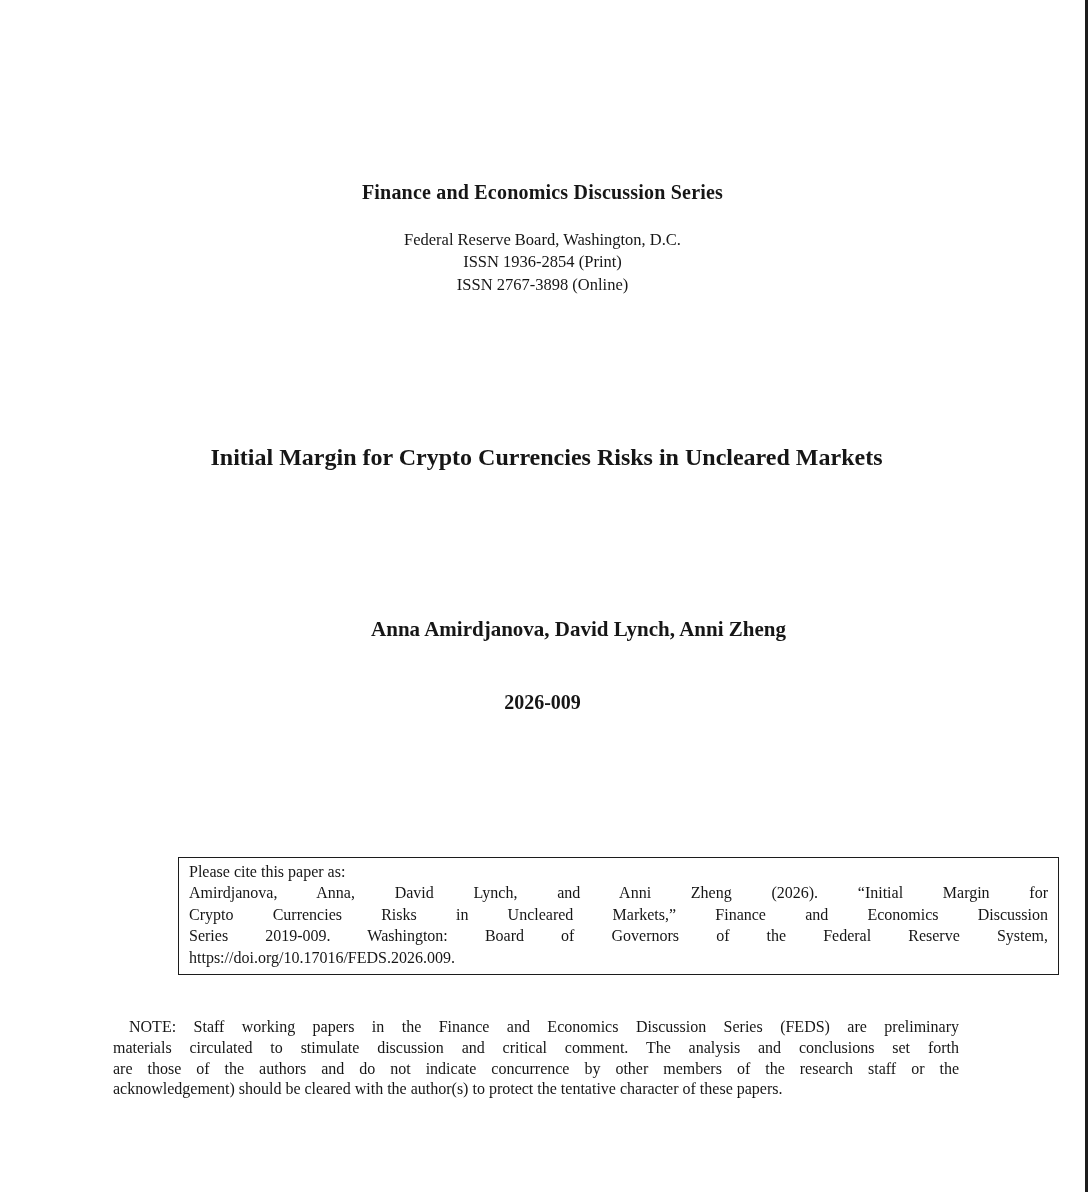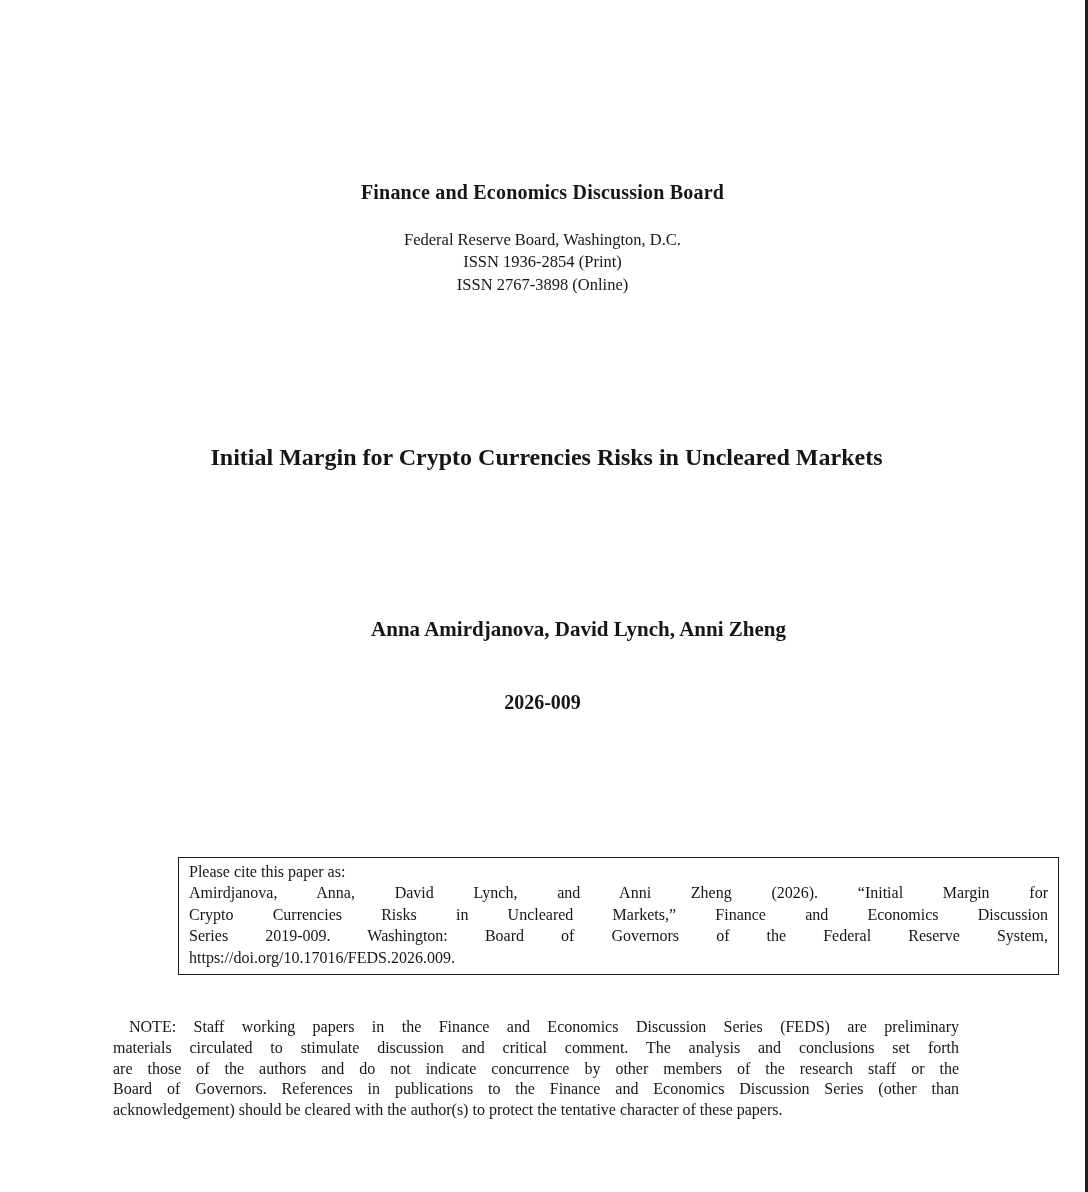--- a/index.html
+++ b/index.html
@@ -90,21 +90,21 @@
       box-sizing: border-box;
     }
   </style>
 </head>
 <body>
 
 <div class="page">
 
   <div class="edge-line"></div>
 
-  <div class="centered series-title">Finance and Economics Discussion Board</div>
+  <div class="centered series-title">Finance and Economics Discussion Series</div>
 
   <div class="centered header-address">
     <div>Federal Reserve Board, Washington, D.C.</div>
     <div>ISSN 1936-2854 (Print)</div>
     <div>ISSN 2767-3898 (Online)</div>
   </div>
 
   <h1 class="centered paper-title">Initial Margin for Crypto Currencies Risks in Uncleared Markets</h1>
 
   <div class="centered authors">Anna Amirdjanova, David Lynch, Anni Zheng</div>
@@ -116,17 +116,16 @@
     <div class="jline">Amirdjanova, Anna, David Lynch, and Anni Zheng (2026). “Initial Margin for</div>
     <div class="jline">Crypto Currencies Risks in Uncleared Markets,” Finance and Economics Discussion</div>
     <div class="jline">Series 2019-009. Washington: Board of Governors of the Federal Reserve System,</div>
     <div class="lastline">https://doi.org/10.17016/FEDS.2026.009.</div>
   </div>
 
   <div class="note">
     <div class="jline indent">NOTE: Staff working papers in the Finance and Economics Discussion Series (FEDS) are preliminary</div>
     <div class="jline">materials circulated to stimulate discussion and critical comment. The analysis and conclusions set forth</div>
     <div class="jline">are those of the authors and do not indicate concurrence by other members of the research staff or the</div>
-    <div class="jline">Board of Governors. References in publications to the Finance and Economics Discussion Series (other than</div>
     <div class="lastline">acknowledgement) should be cleared with the author(s) to protect the tentative character of these papers.</div>
   </div>
 
 </div>
 
 </body></html>

